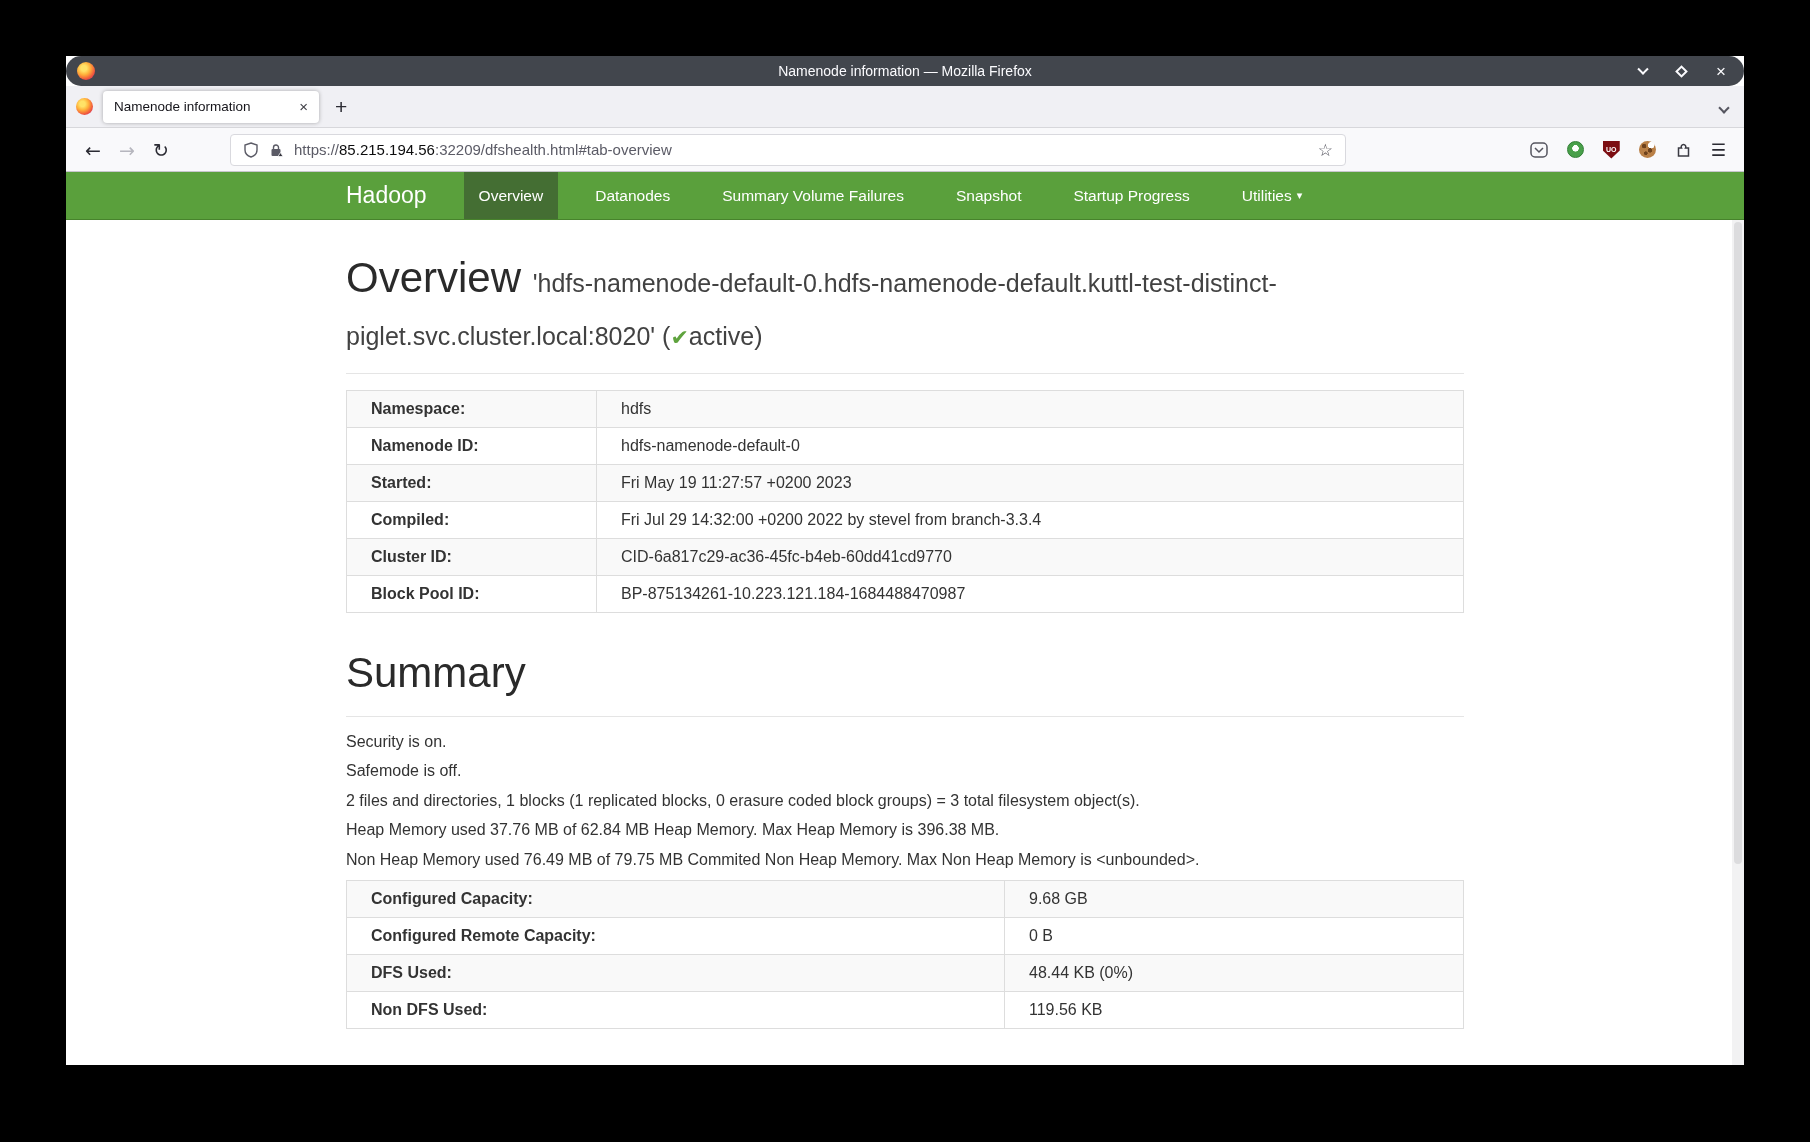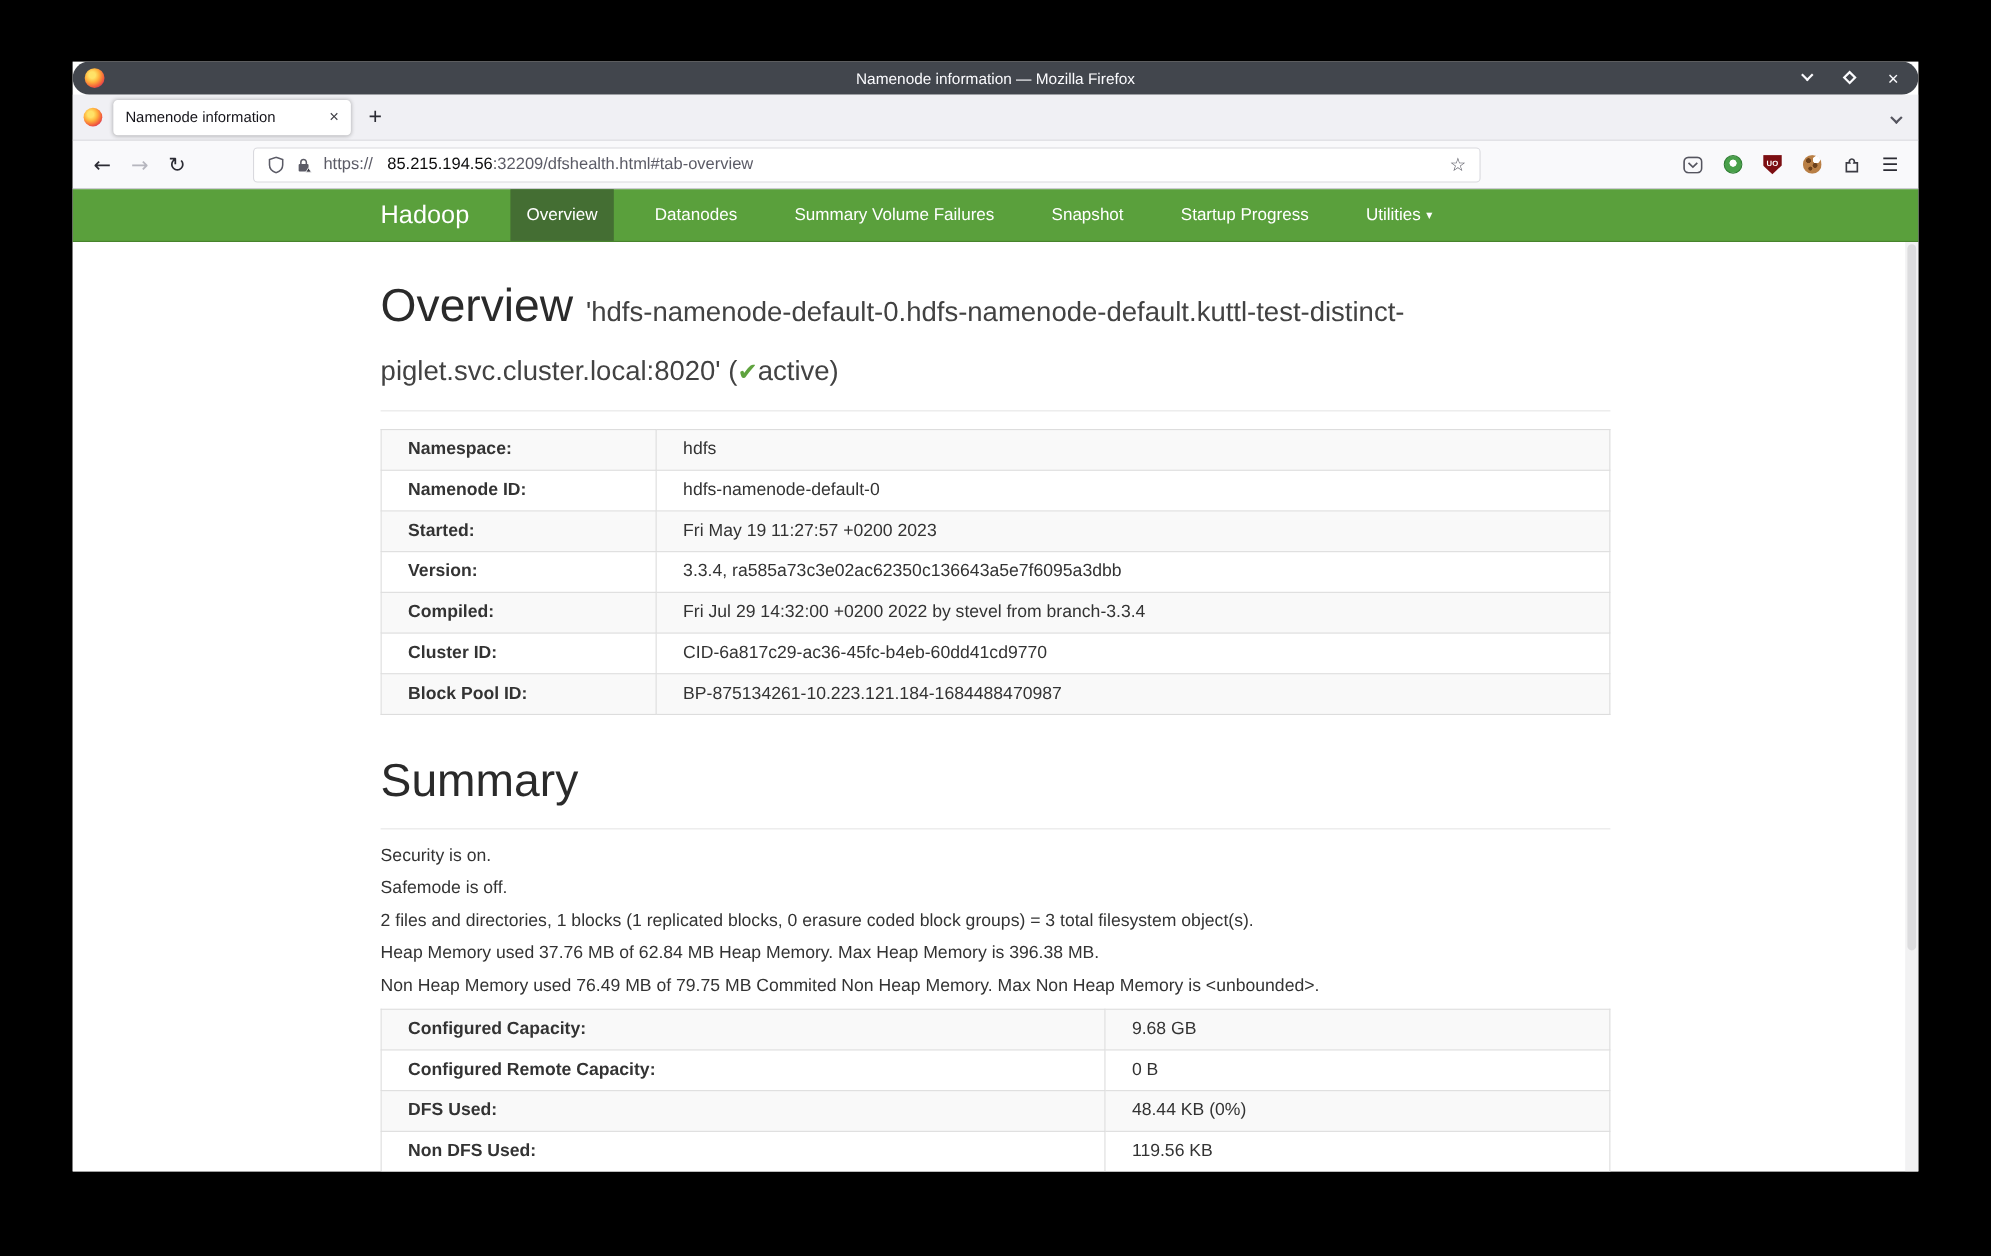--- a/index.html
+++ b/index.html
@@ -36,21 +36,21 @@
 
   
   .toolbar { flex:0 0 44px; background:#f9f9fb; display:flex; align-items:center;
              padding:0 10px; border-bottom:1px solid #c7c7cc; }
   .navbtn { width:34px; text-align:center; font-size:19px; color:#2b2b33; }
   .navbtn.disabled { color:#b6b6be; }
   .urlbar { margin-left:52px; width:1116px; height:32px; background:#fff; border:1px solid #d9d9de;
             border-radius:4px; display:flex; align-items:center; padding:0 12px; }
   .urlbar svg { flex:0 0 auto; }
   .url-text { margin-left:10px; font-size:15px; color:#5b5b66; white-space:nowrap; }
-  .url-host { color:#0c0c0d;margin-left:13px; }
+  .url-host { color:#0c0c0d; }
   .url-star { margin-left:auto; font-size:17px; color:#55555f; }
   .ext-icons { margin-left:auto; display:flex; align-items:center; gap:19px; margin-right:8px; }
   .pb-icon { width:17px; height:17px; border-radius:50%;
              background:radial-gradient(circle at 50% 42%, #fff 0 3px, #49a04a 3.5px 100%);
              border:1px solid #2f7d33; display:inline-block; }
   .ub-icon { width:17px; height:18px; background:#7c0e12; color:#fff; font-size:7px; font-weight:bold;
              display:inline-flex; align-items:center; justify-content:center;
              clip-path:polygon(0 0,100% 0,100% 55%,50% 100%,0 55%); }
   .cookie-icon { width:17px; height:17px; border-radius:50%; display:inline-block;
              background:radial-gradient(circle at 30% 30%, #6e421c 0 2px, transparent 2.5px),
@@ -178,24 +178,20 @@
             </tr>
           <tr>
               <td class="lbl">Namenode ID:</td>
               <td>hdfs-namenode-default-0</td>
             </tr>
           <tr>
               <td class="lbl">Started:</td>
               <td>Fri May 19 11:27:57 +0200 2023</td>
             </tr>
           <tr>
-              <td class="lbl">Version:</td>
-              <td>3.3.4, ra585a73c3e02ac62350c136643a5e7f6095a3dbb</td>
-            </tr>
-          <tr>
               <td class="lbl">Compiled:</td>
               <td>Fri Jul 29 14:32:00 +0200 2022 by stevel from branch-3.3.4</td>
             </tr>
           <tr>
               <td class="lbl">Cluster ID:</td>
               <td>CID-6a817c29-ac36-45fc-b4eb-60dd41cd9770</td>
             </tr>
           <tr>
               <td class="lbl">Block Pool ID:</td>
               <td>BP-875134261-10.223.121.184-1684488470987</td>

